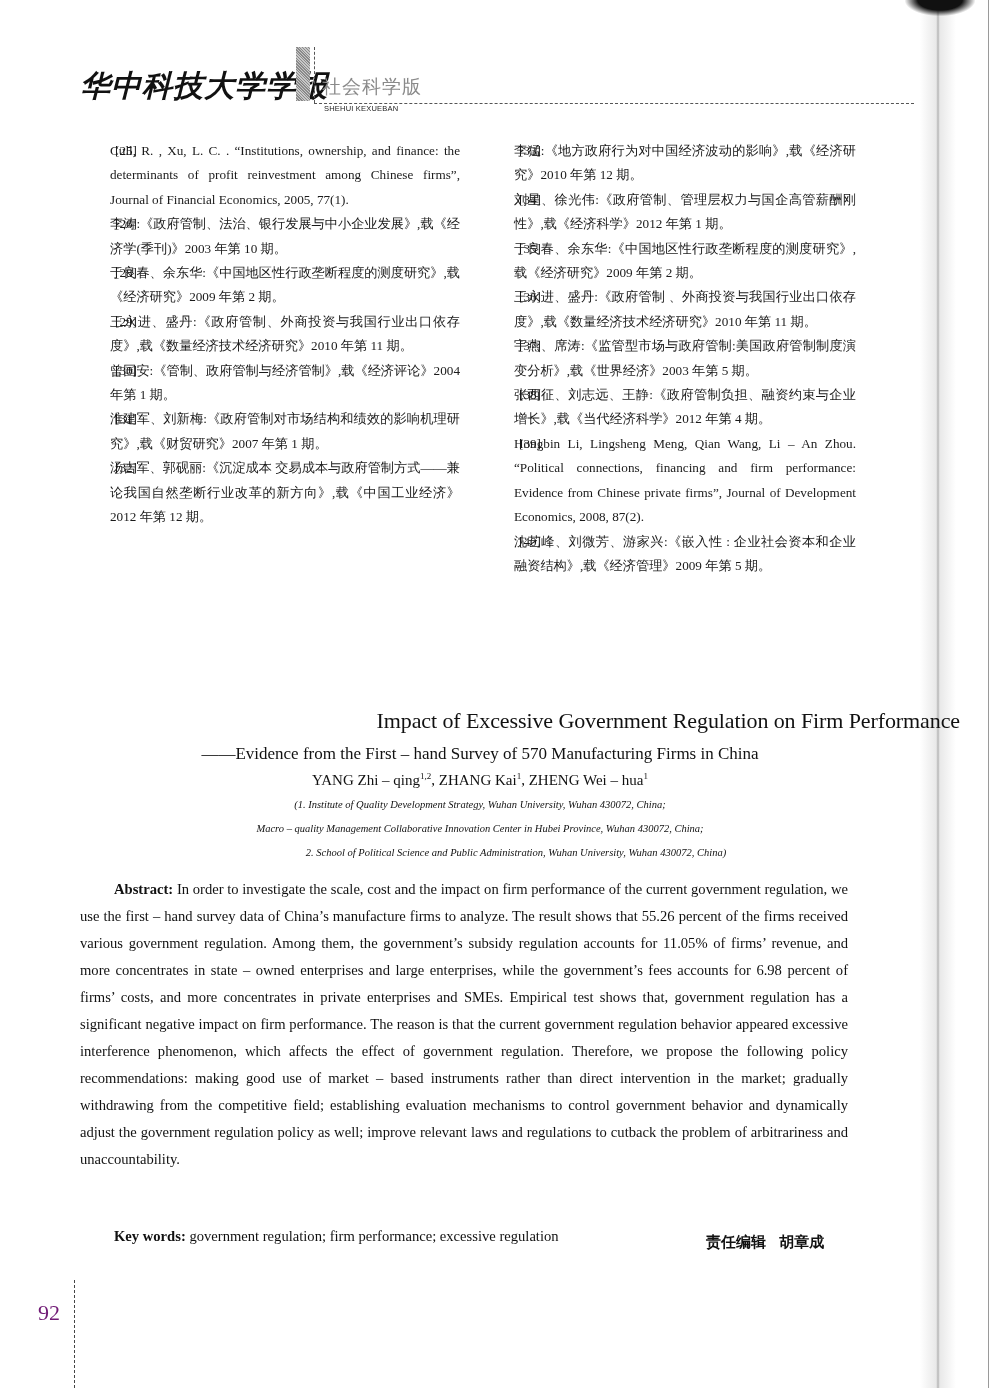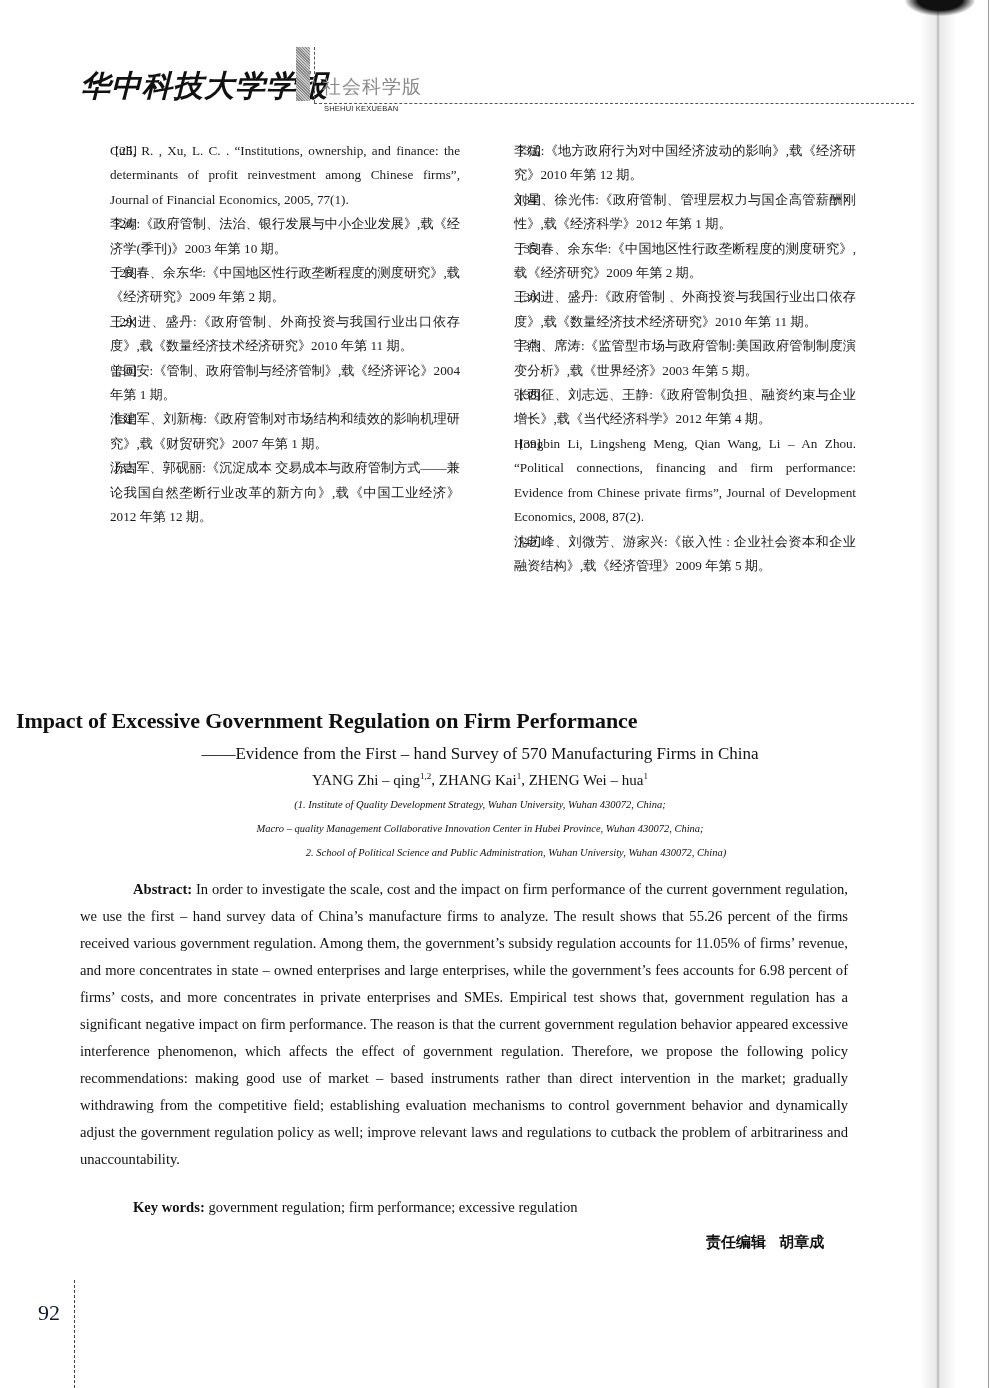--- a/index.html
+++ b/index.html
@@ -54,22 +54,22 @@
   
   .refs { position: absolute; top: 139px; width: 380px; font-size: 13.2px; line-height: 24.4px; }
   .refs.left { left: 80px; }
   .refs.right { left: 484px; width: 372px; }
   .ref { position: relative; padding-left: 30px; text-align: justify; }
   .ref-num { position: absolute; left: 0; top: 0; width: 30px; white-space: nowrap; margin-left: 35px; }
   .ref-text { display: block; }
 
   
   .en-title {
-    position: absolute; left: 16px; width: 960px; top: 708px; text-align: left;
-    font-size: 22px; font-weight: bold; color: #111; letter-spacing: -0.1px;
+    position: absolute; left: 0; width: 960px; top: 708px; text-align: right;
+    font-size: 22px; font-weight: normal; color: #111; letter-spacing: -0.1px;
   }
   .en-subtitle {
     position: absolute; left: 0; width: 960px; top: 744px; text-align: center;
     font-size: 17px; color: #111;
   }
   .en-authors {
     position: absolute; left: 0; width: 960px; top: 771px; text-align: center;
     font-size: 15px; color: #111;
   }
   .en-authors sup { font-size: 9px; }
@@ -78,32 +78,32 @@
     font-size: 10.5px; font-style: italic; color: #111;
   }
   .aff1 { top: 799px; } .aff2 { top: 823px; } .aff3 { top: 847px; padding-left: 36px; }
 
   
   .abstract {
     position: absolute; left: 80px; top: 876px; width: 768px;
     font-size: 14.6px; line-height: 27px; text-align: justify; color: #111;
     text-indent: 34px;
   }
-  .abstract .label, .keywords .label { font-weight: bold; margin-left: 19px; }
+  .abstract .label, .keywords .label { font-weight: bold; }
   .keywords {
-    position: absolute; left: 114px; top: 1199px; width: 740px;
+    position: absolute; left: 114px; top: 1228px; width: 740px;
     font-size: 14.6px; color: #111;
   }
   .editor {
     position: absolute; left: 706px; top: 1233px;
     font-family: "DejaVu Sans", "Liberation Sans", sans-serif;
     font-size: 15px; font-weight: bold; color: #111; word-spacing: 8px;
   }
   .page-no {
-    position: absolute; left: 38px; top: 1300px; font-size: 22px; color: #0f172a;
+    position: absolute; left: 38px; top: 1300px; font-size: 22px; color: #701a75;
   }
   .page-vline {
     position: absolute; left: 74px; top: 1280px; height: 108px; width: 0;
     border-left: 1px dashed #444;
   }
 </style>
 </head>
 <body>
 
 <div class="gutter"></div>

